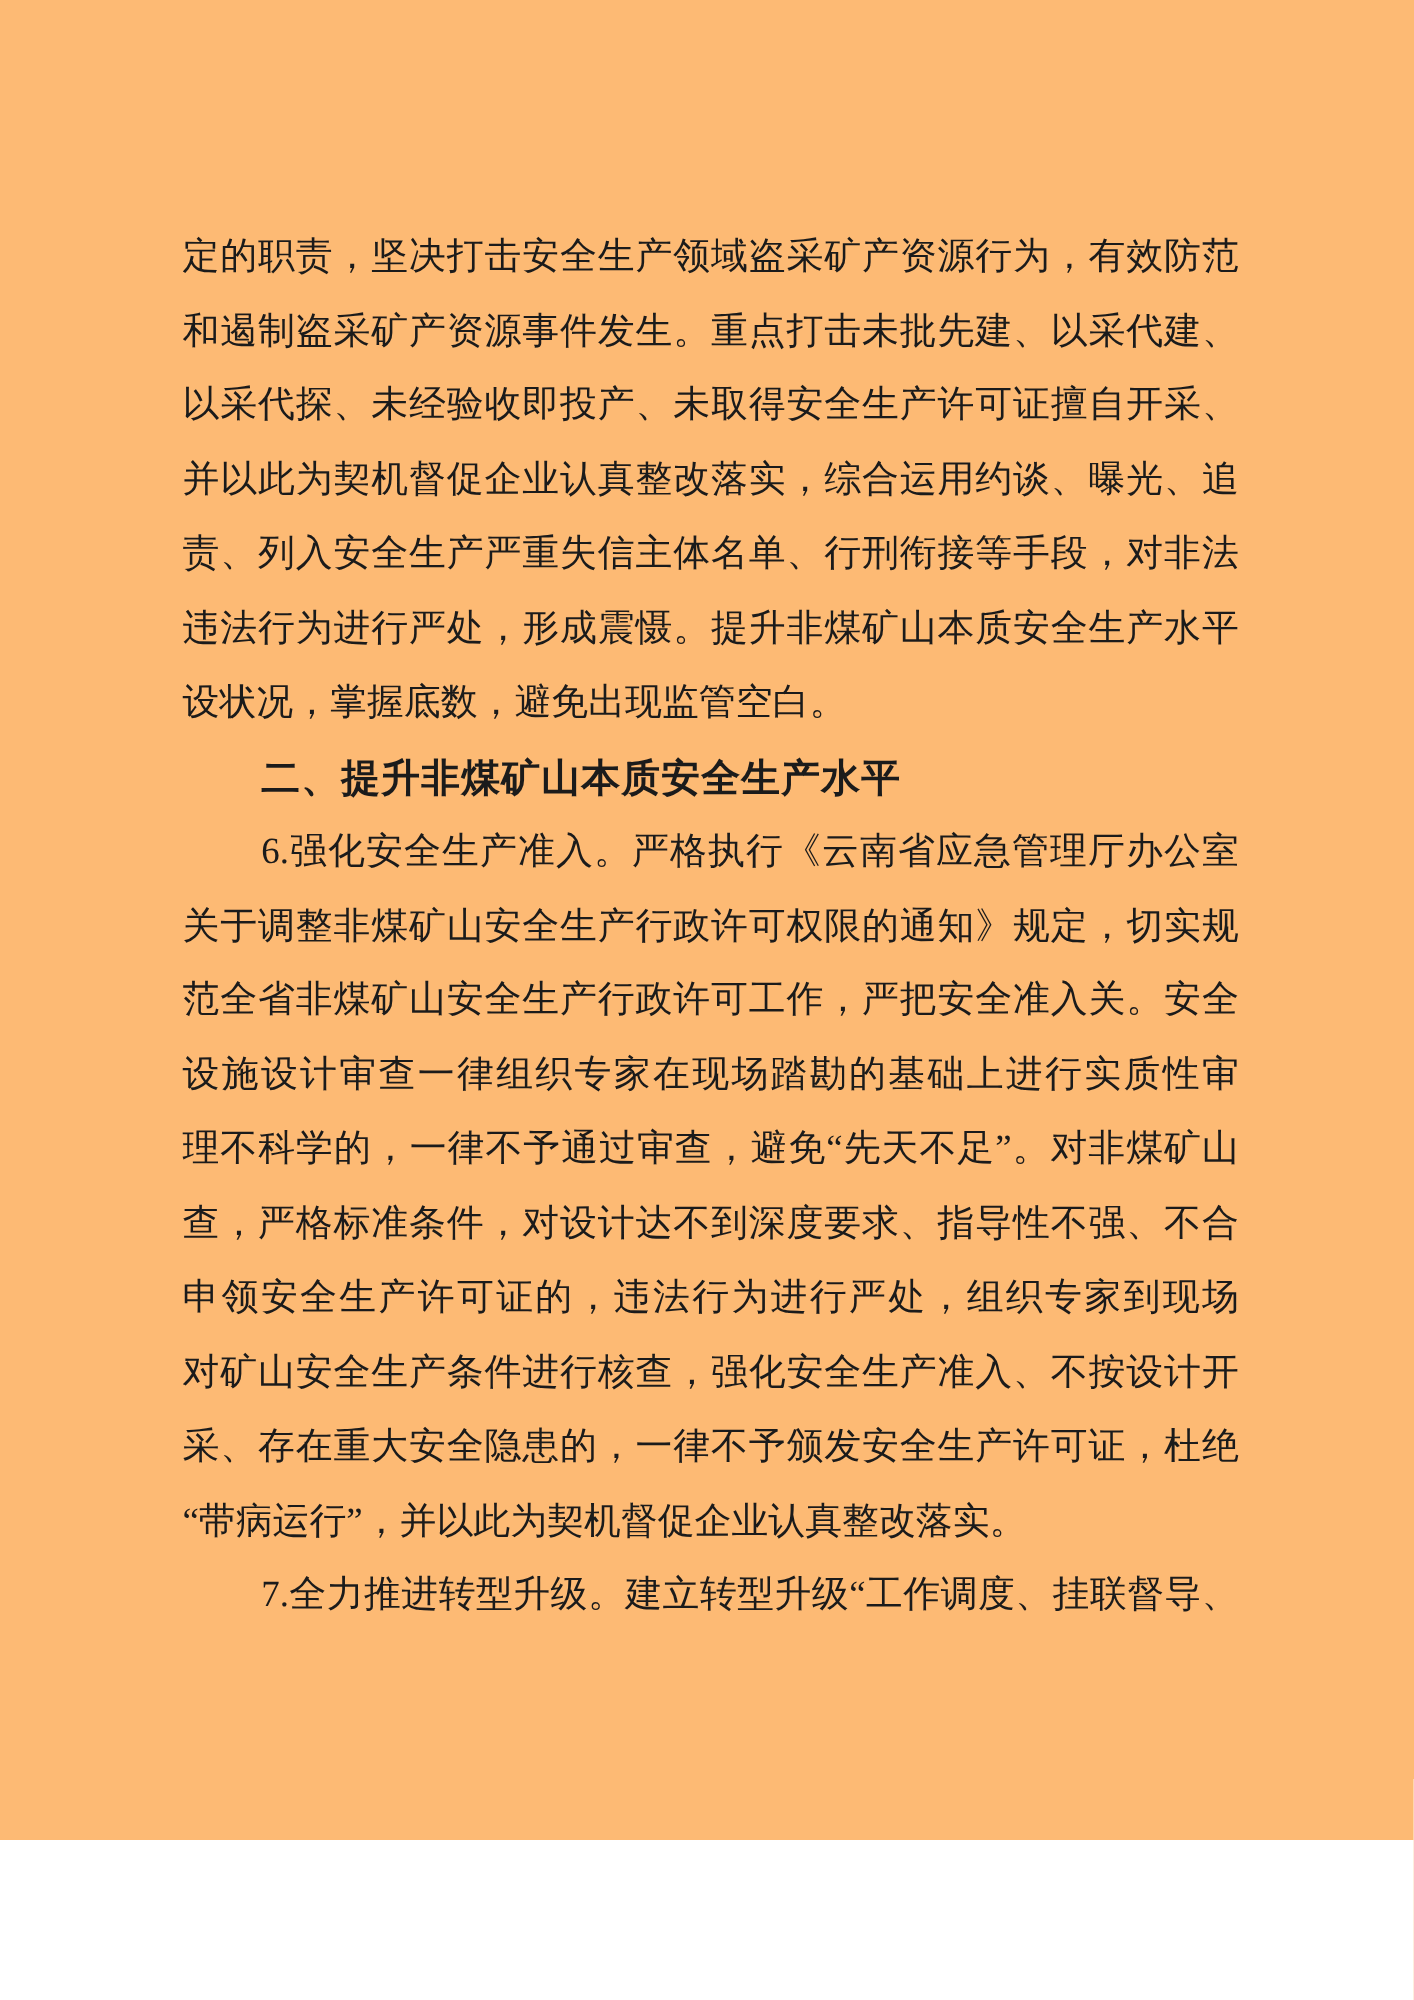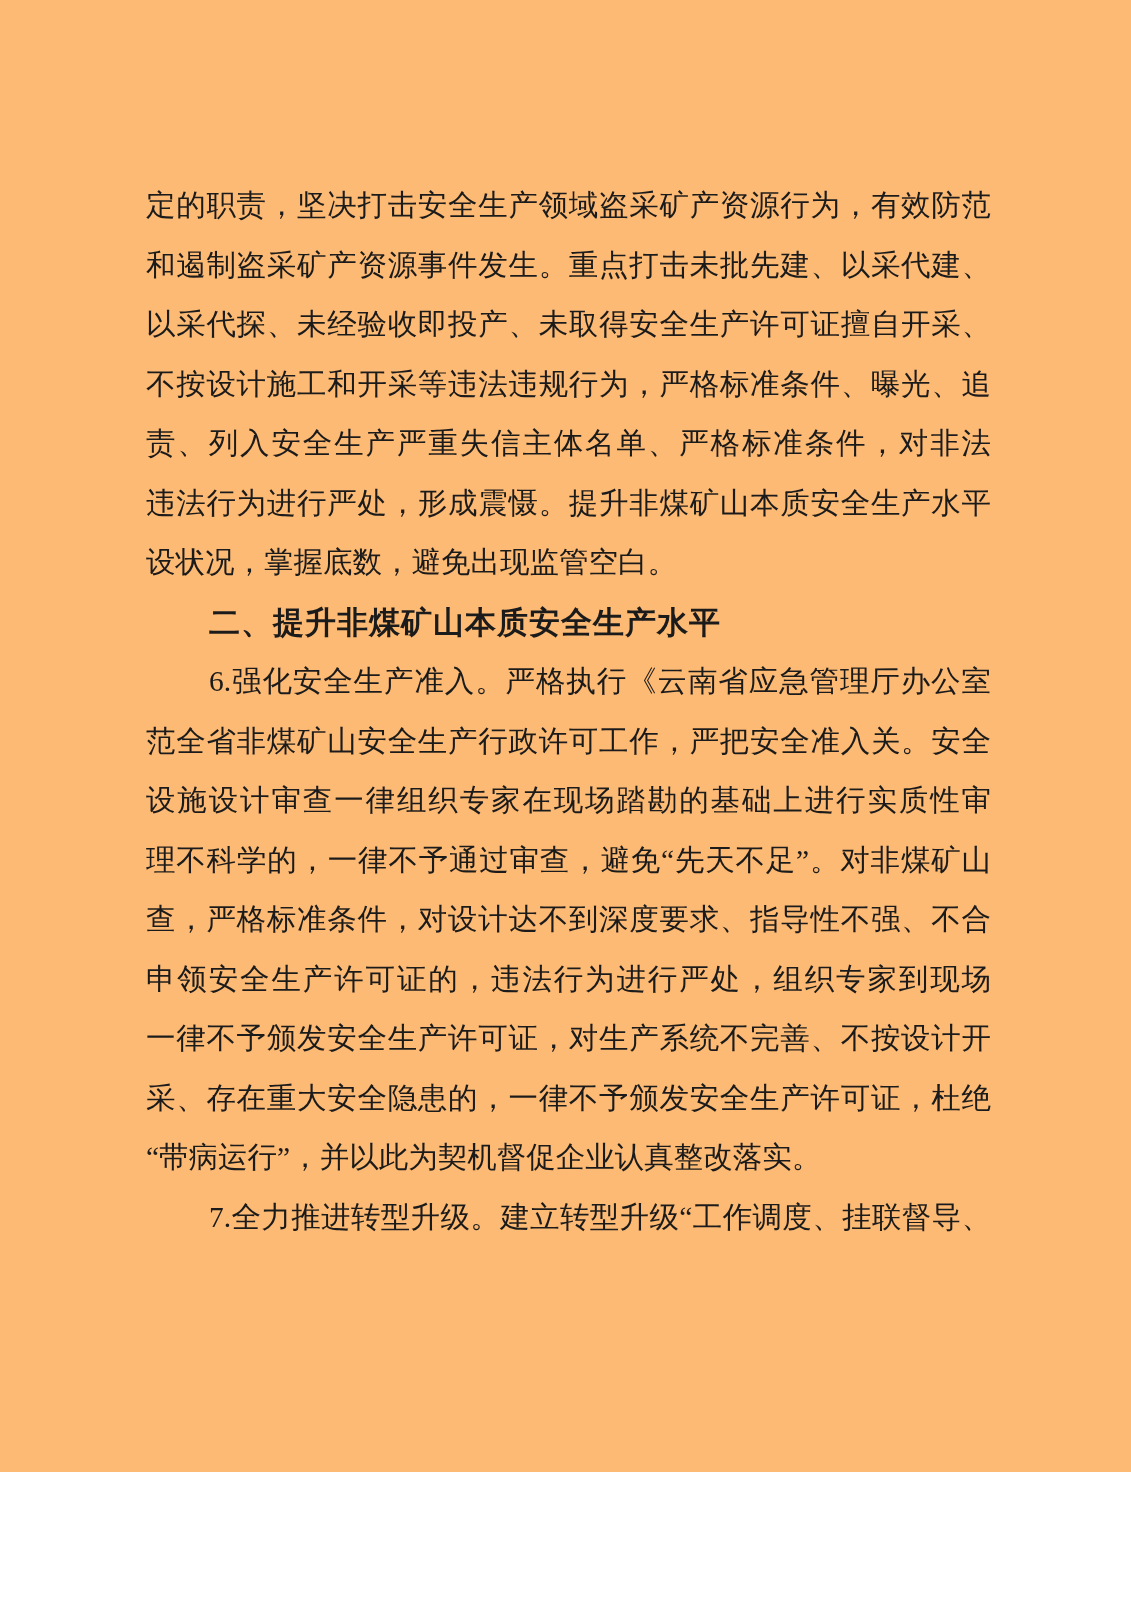--- a/index.html
+++ b/index.html
@@ -55,36 +55,37 @@
 </style>
 </head>
 <body>
 
 <div class="page">
   <div class="text-area">
     <div class="block">
         <div class="line">定的职责，坚决打击安全生产领域盗采矿产资源行为，有效防范</div>
         <div class="line">和遏制盗采矿产资源事件发生。重点打击未批先建、以采代建、</div>
         <div class="line">以采代探、未经验收即投产、未取得安全生产许可证擅自开采、</div>
-        <div class="line">不按设计施工和开采等违法违规行为，严格标准条件、曝光、追</div>
-        <div class="line">责、列入安全生产严重失信主体名单、严格标准条件，对非法</div>
+        <div class="line">并以此为契机督促企业认真整改落实，综合运用约谈、曝光、追</div>
+        <div class="line">责、列入安全生产严重失信主体名单、行刑衔接等手段，对非法</div>
         <div class="line">违法行为进行严处，形成震慑。提升非煤矿山本质安全生产水平</div>
         <div class="line last">设状况，掌握底数，避免出现监管空白。</div>
       </div>
     <div class="block heading">
         <div class="line last indent">二、提升非煤矿山本质安全生产水平</div>
       </div>
     <div class="block">
         <div class="line indent">6.强化安全生产准入。严格执行《云南省应急管理厅办公室</div>
+        <div class="line">关于调整非煤矿山安全生产行政许可权限的通知》规定，切实规</div>
         <div class="line">范全省非煤矿山安全生产行政许可工作，严把安全准入关。安全</div>
         <div class="line">设施设计审查一律组织专家在现场踏勘的基础上进行实质性审</div>
         <div class="line">理不科学的，一律不予通过审查，避免“先天不足”。对非煤矿山</div>
         <div class="line">查，严格标准条件，对设计达不到深度要求、指导性不强、不合</div>
         <div class="line">申领安全生产许可证的，违法行为进行严处，组织专家到现场</div>
-        <div class="line">一律不予颁发安全生产许可证，对生产系统不完善、不按设计开</div>
+        <div class="line">对矿山安全生产条件进行核查，强化安全生产准入、不按设计开</div>
         <div class="line">采、存在重大安全隐患的，一律不予颁发安全生产许可证，杜绝</div>
         <div class="line last">“带病运行”，并以此为契机督促企业认真整改落实。</div>
       </div>
     <div class="block">
         <div class="line indent">7.全力推进转型升级。建立转型升级“工作调度、挂联督导、</div>
       </div>
   </div>
   <div class="footer">— 4 —</div>
 </div>
 

